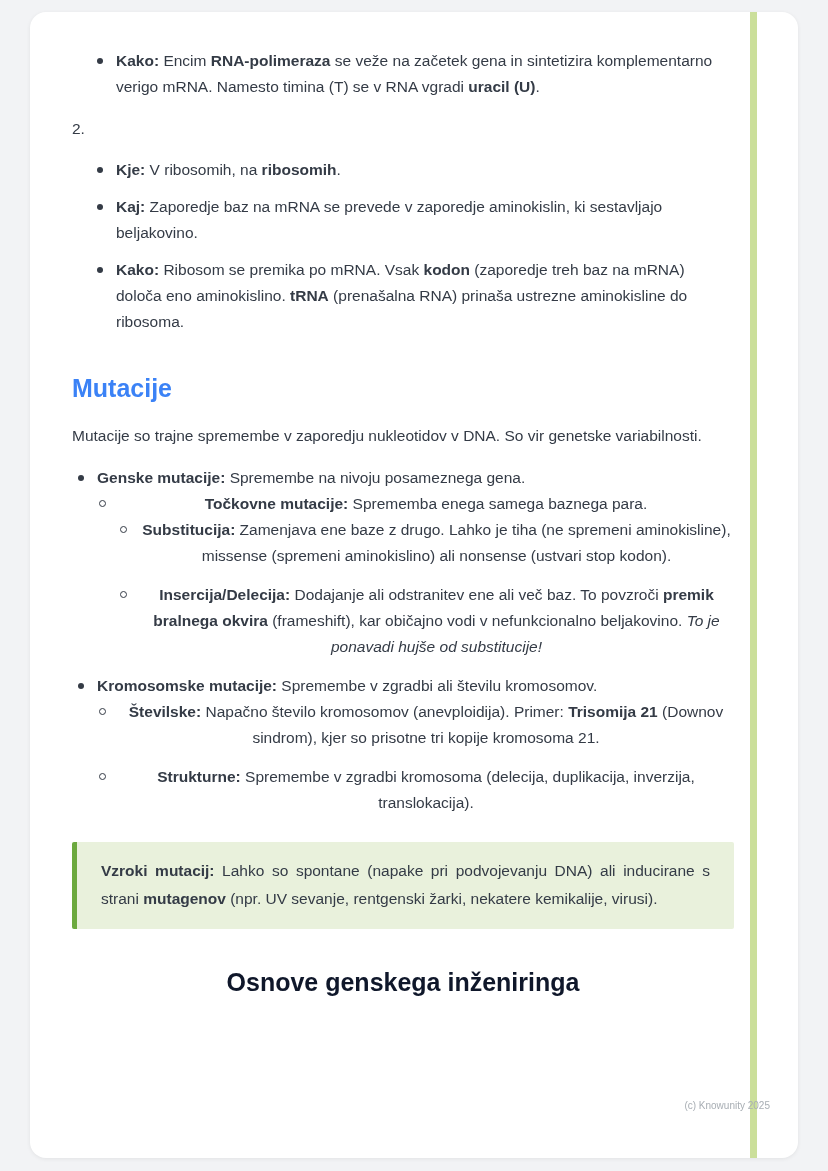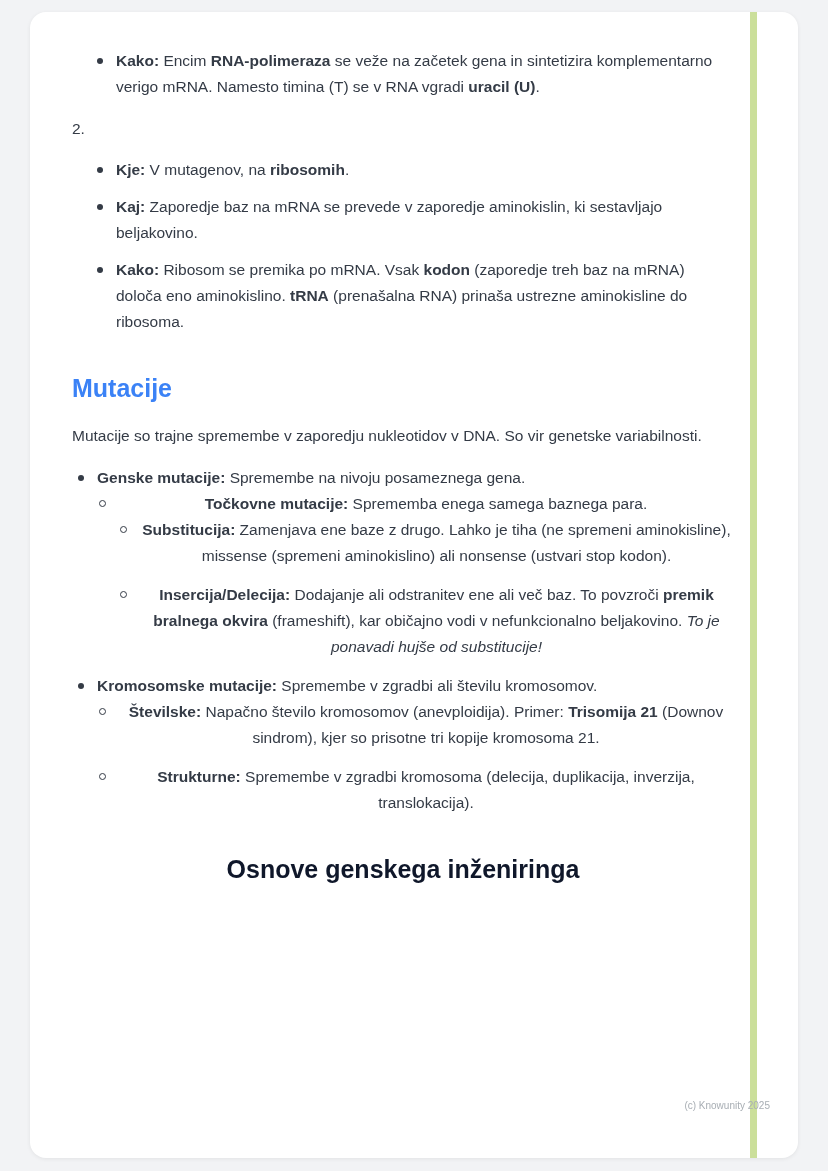--- a/index.html
+++ b/index.html
@@ -63,21 +63,21 @@
         </div>
       </div>
 
       <div class="ol-line">
         <span class="ol-num">2.</span>
       </div>
 
       <div class="list indent-list">
         <div class="li">
           <span class="marker disc"></span>
-          <span><span style="font-weight: 700;">Kje:</span><span> V mutagenov, na </span><span style="font-weight: 700;">ribosomih</span><span>.</span></span>
+          <span><span style="font-weight: 700;">Kje:</span><span> V ribosomih, na </span><span style="font-weight: 700;">ribosomih</span><span>.</span></span>
         </div>
         <div class="li">
           <span class="marker disc"></span>
           <span><span style="font-weight: 700;">Kaj:</span><span> Zaporedje baz na mRNA se prevede v zaporedje aminokislin, ki sestavljajo beljakovino.</span></span>
         </div>
         <div class="li">
           <span class="marker disc"></span>
           <span><span style="font-weight: 700;">Kako:</span><span> Ribosom se premika po mRNA. Vsak </span><span style="font-weight: 700;">kodon</span><span> (zaporedje treh baz na mRNA) določa eno aminokislino. </span><span style="font-weight: 700;">tRNA</span><span> (prenašalna RNA) prinaša ustrezne aminokisline do ribosoma.</span></span>
         </div>
       </div>
@@ -122,20 +122,23 @@
               </div>
               <div class="li">
                 <span class="marker circle"></span>
                 <span><span style="font-weight: 700;">Strukturne:</span><span> Spremembe v zgradbi kromosoma (delecija, duplikacija, inverzija, translokacija).</span></span>
               </div>
             </div>
           </div>
         </div>
       </div>
 
+      <div class="callout" style="background: rgb(233, 241, 220); border-left: 5px solid rgb(108, 169, 62);">
+        <span><span style="font-weight: 700;">Vzroki mutacij:</span><span> Lahko so spontane (napake pri podvojevanju DNA) ali inducirane s strani </span><span style="font-weight: 700;">mutagenov</span><span> (npr. UV sevanje, rentgenski žarki, nekatere kemikalije, virusi).</span></span>
+      </div>
 
       <h2 class="section heading-green" style="color: #0f172a; text-align: center;">Osnove genskega inženiringa</h2>
 
     </div>
 
     <div class="watermark">(c) Knowunity 2025</div>
   </div>
 </div>
 
 </body></html>

